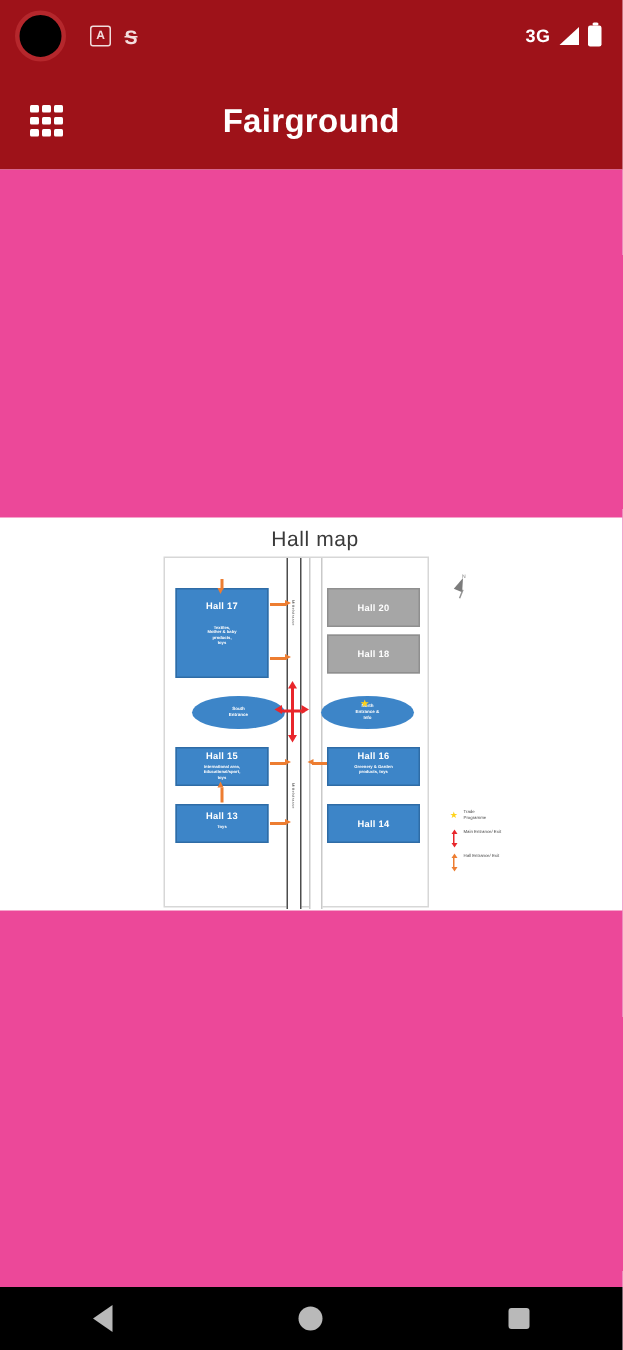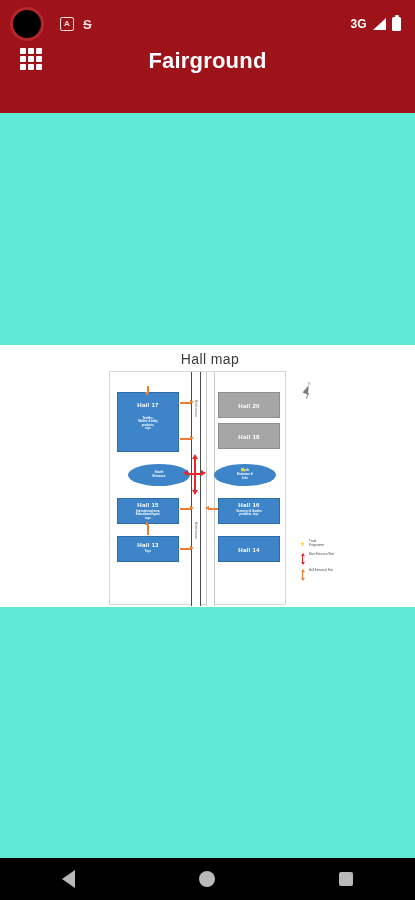--- a/index.html
+++ b/index.html
@@ -42,36 +42,36 @@
   .battery{
     width:9px;height:14px;background:#fff;border-radius:1.5px;position:relative;
   }
   .battery:before{
     content:"";position:absolute;left:2.5px;top:-2.5px;width:4px;height:2px;background:#fff;border-radius:1px;
   }
 
   
   .appbar{
     position:absolute;left:0;top:48px;width:415px;height:65px;
-    background:#9e1219;display:flex;align-items:flex-start;box-sizing:border-box;padding:0 20px;
+    background:#9e1219;display:flex;align-items:center;box-sizing:border-box;padding:0 20px;
   }
   .grid-icon{
     width:22px;height:22px;display:grid;grid-template-columns:repeat(3,1fr);
     grid-template-rows:repeat(3,1fr);gap:2.5px;cursor:pointer;
   }
   .grid-icon i{background:#ffffff;border-radius:1px;display:block;}
   .appbar-title{
     flex:1;text-align:center;color:#ffffff;font-size:22px;font-weight:bold;
     letter-spacing:.2px;margin-right:22px;
   }
 
   
   .content{
     position:absolute;left:0;top:113px;width:415px;height:745px;
-    background:#5eead4;overflow:hidden;
+    background:#ec4899;overflow:hidden;
   }
   .white-band{
     position:absolute;left:0;top:232px;width:415px;height:262px;background:#ffffff;
   }
 
   
   .mapwrap{
     position:absolute;left:100px;top:236px;width:220px;height:258px;
   }
   .map-title{

